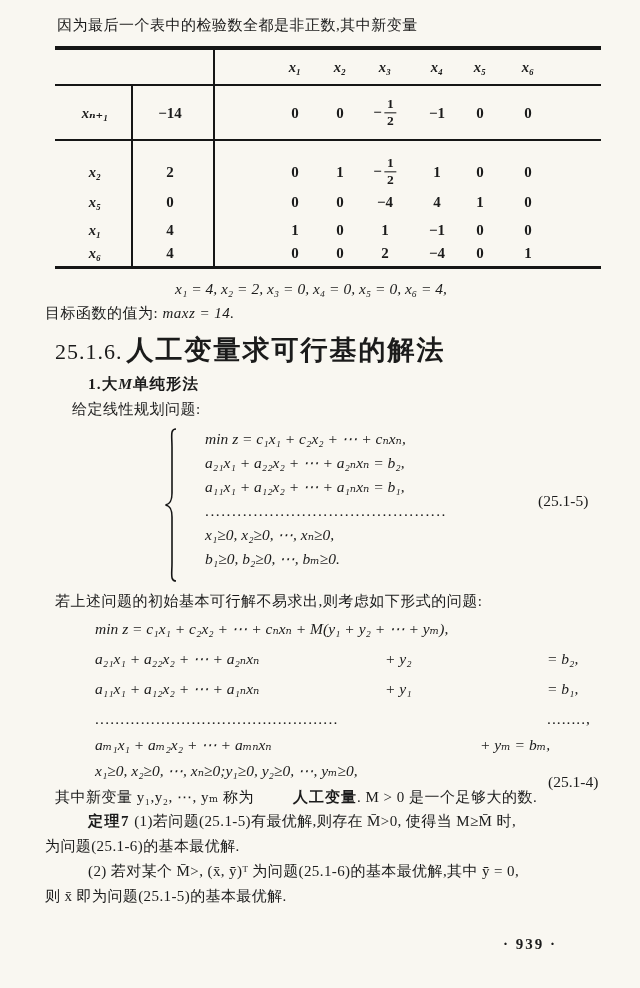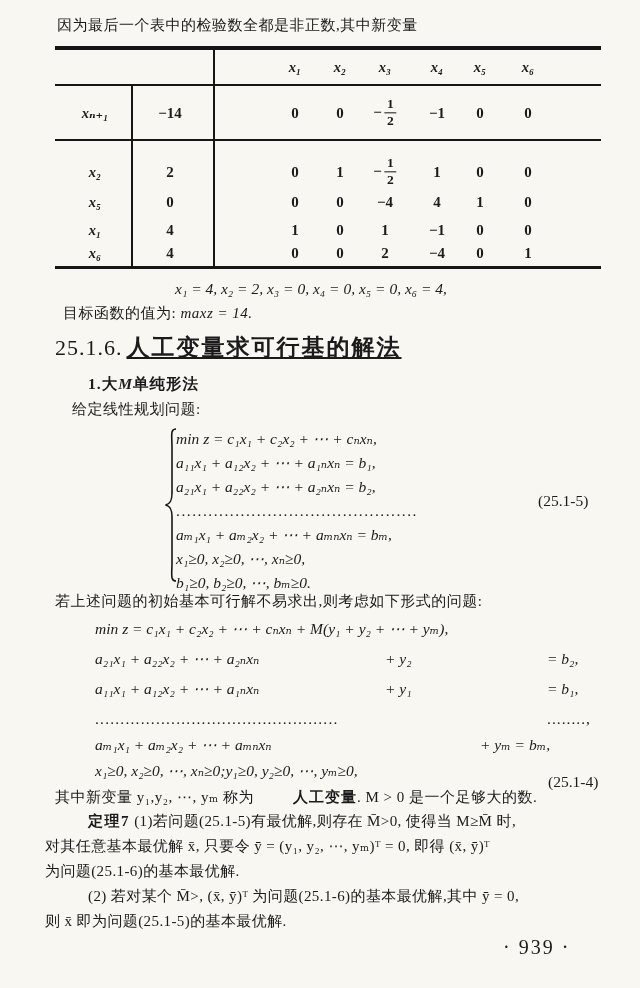--- a/index.html
+++ b/index.html
@@ -25,49 +25,49 @@
     position:absolute;transform:translate(-50%,-50%);
     font-size:15px;font-weight:600;white-space:nowrap;text-align:center;
   }
   .t-row span.lab{font-style:italic;font-weight:600;font-size:14.5px;}
   .fr{display:inline-flex;align-items:center;gap:2px;font-weight:600;}
   .fr .st{display:inline-flex;flex-direction:column;align-items:center;line-height:1.05;}
   .fr .nu{padding:0 3px 1px 3px;border-bottom:1.4px solid #161616;font-size:13.5px;}
   .fr .de{font-size:13.5px;padding-top:1px;}
   
   .sys1{position:absolute;left:176px;top:430px;width:300px;font-size:15.5px;}
-  .sys1 .eq1-line{height:24px;white-space:nowrap;font-style:italic;}
+  .sys1 .eq1-line{height:24px;white-space:nowrap;font-style:italic;margin-left:29px;}
   .sys1 .dots{font-style:normal;letter-spacing:1.5px;}
   .sys2{position:absolute;left:95px;top:620px;width:545px;font-size:15.5px;}
   .eq2-line{position:relative;height:30px;}
   .eq2-line:nth-child(4),.eq2-line:nth-child(5){height:26px;}
   .eq2-line .l,.eq2-line .m,.eq2-line .r{position:absolute;white-space:nowrap;font-style:italic;}
   .eq2-line .l{left:0;}
   .eq2-line .m{left:290px;}
   .eq2-line .r{left:452px;}
   .eq2-line:nth-child(4) .l{font-style:normal;letter-spacing:1.2px;}
   .eq2-line:nth-child(4) .r{font-style:normal;letter-spacing:1px;}
   .eq2-line:nth-child(5) .r{left:385px;}
   .sys-label{font-size:15.5px;font-style:normal;white-space:nowrap;}
   
   .intro{left:57px;top:16px;}
   .sol-line{left:138px;top:280px;font-size:15.5px;margin-left:37px;}
-  .obj-line{left:63px;top:304px;}
+  .obj-line{left:45px;top:304px;}
   .heading{left:55px;top:332px;white-space:nowrap;}
   .heading .num{font-size:22px;font-weight:400;letter-spacing:1px;}
-  .heading .ttl{font-size:23px;font-weight:700;letter-spacing:2px;text-decoration:underline;}
+  .heading .ttl{font-size:27px;font-weight:700;letter-spacing:2px;}
   .subhead{left:88px;top:374px;font-size:15.5px;font-weight:700;letter-spacing:1px;}
   .given{left:72px;top:400px;}
   .consider{left:55px;top:592px;}
   .note{left:55px;top:788px;}
   .note b{letter-spacing:1px;margin-left:39px;}
   .theorem{left:45px;top:809px;width:575px;font-size:15px;line-height:25px;letter-spacing:0.4px;}
   .th-ind{text-indent:43px;}
   .th-title{font-weight:700;letter-spacing:1.5px;}
-  .pageno{left:503px;top:936px;font-size:20px;font-weight:400;letter-spacing:2px;}
+  .pageno{left:503px;top:936px;font-size:15px;font-weight:700;letter-spacing:2px;}
   .brace{left:163px;top:427px;}
 </style>
 </head>
 <body>
 
 <div class="page">
 
   <div class="abs cn intro">因为最后一个表中的检验数全都是非正数,其中新变量</div>
 
   <div class="simplex">
@@ -165,24 +165,23 @@
     <span>1.大</span><span class="math">M</span><span>单纯形法</span>
   </div>
 
   <div class="abs cn given">给定线性规划问题:</div>
 
   <svg class="abs brace" width="15" height="156" viewBox="0 0 15 156">
     <path d="M13,2 C7,2 9,9 9,20 L9,66 C9,74 7,77 2.5,78 C7,79 9,82 9,90 L9,136 C9,147 7,154 13,154" fill="none" stroke="#161616" stroke-width="1.6"></path>
   </svg>
   <div class="sys1">
     <div class="eq1-line">min z = c₁x₁ + c₂x₂ + ⋯ + cₙxₙ,</div>
+    <div class="eq1-line">a₂₁x₁ + a₂₂x₂ + ⋯ + a₂ₙxₙ = b₂,</div>
     <div class="eq1-line">a₁₁x₁ + a₁₂x₂ + ⋯ + a₁ₙxₙ = b₁,</div>
-    <div class="eq1-line">a₂₁x₁ + a₂₂x₂ + ⋯ + a₂ₙxₙ = b₂,</div>
     <div class="eq1-line dots">.............................................</div>
-    <div class="eq1-line">aₘ₁x₁ + aₘ₂x₂ + ⋯ + aₘₙxₙ = bₘ,</div>
     <div class="eq1-line">x₁≥0, x₂≥0, ⋯, xₙ≥0,</div>
     <div class="eq1-line">b₁≥0, b₂≥0, ⋯, bₘ≥0.</div>
   </div>
   <div class="abs sys-label" style="left:538px;top:492px;">(25.1-5)</div>
 
   <div class="abs cn consider">若上述问题的初始基本可行解不易求出,则考虑如下形式的问题:</div>
 
   <div class="sys2">
     <div class="eq2-line">
       <span class="l">min z = c₁x₁ + c₂x₂ + ⋯ + cₙxₙ + M(y₁ + y₂ + ⋯ + yₘ),</span>
@@ -210,21 +209,20 @@
     </div>
   </div>
   <div class="abs sys-label" style="left:548px;top:773px;">(25.1-4)</div>
 
   <div class="abs cn note">
     <span>其中新变量 y₁,y₂, ⋯, yₘ 称为</span><b>人工变量</b><span>. M &gt; 0 是一个足够大的数.</span>
   </div>
 
   <div class="abs theorem">
     <div class="th-ind"><span class="th-title">定理7</span><span> (1)若问题(25.1-5)有最优解,则存在 M̄&gt;0, 使得当 M≥M̄ 时,</span></div>
-    <div>对其任意基本最优解 x̄, 只要令 ȳ = (y₁, y₂, ⋯, yₘ)ᵀ = 0, 即得 (x̄, ȳ)ᵀ</div>
     <div>为问题(25.1-6)的基本最优解.</div>
     <div class="th-ind">(2) 若对某个 M̄&gt;, (x̄, ȳ)ᵀ 为问题(25.1-6)的基本最优解,其中 ȳ = 0,</div>
     <div>则 x̄ 即为问题(25.1-5)的基本最优解.</div>
   </div>
 
   <div class="abs pageno">· 939 ·</div>
 
 </div>
 
 </body></html>

